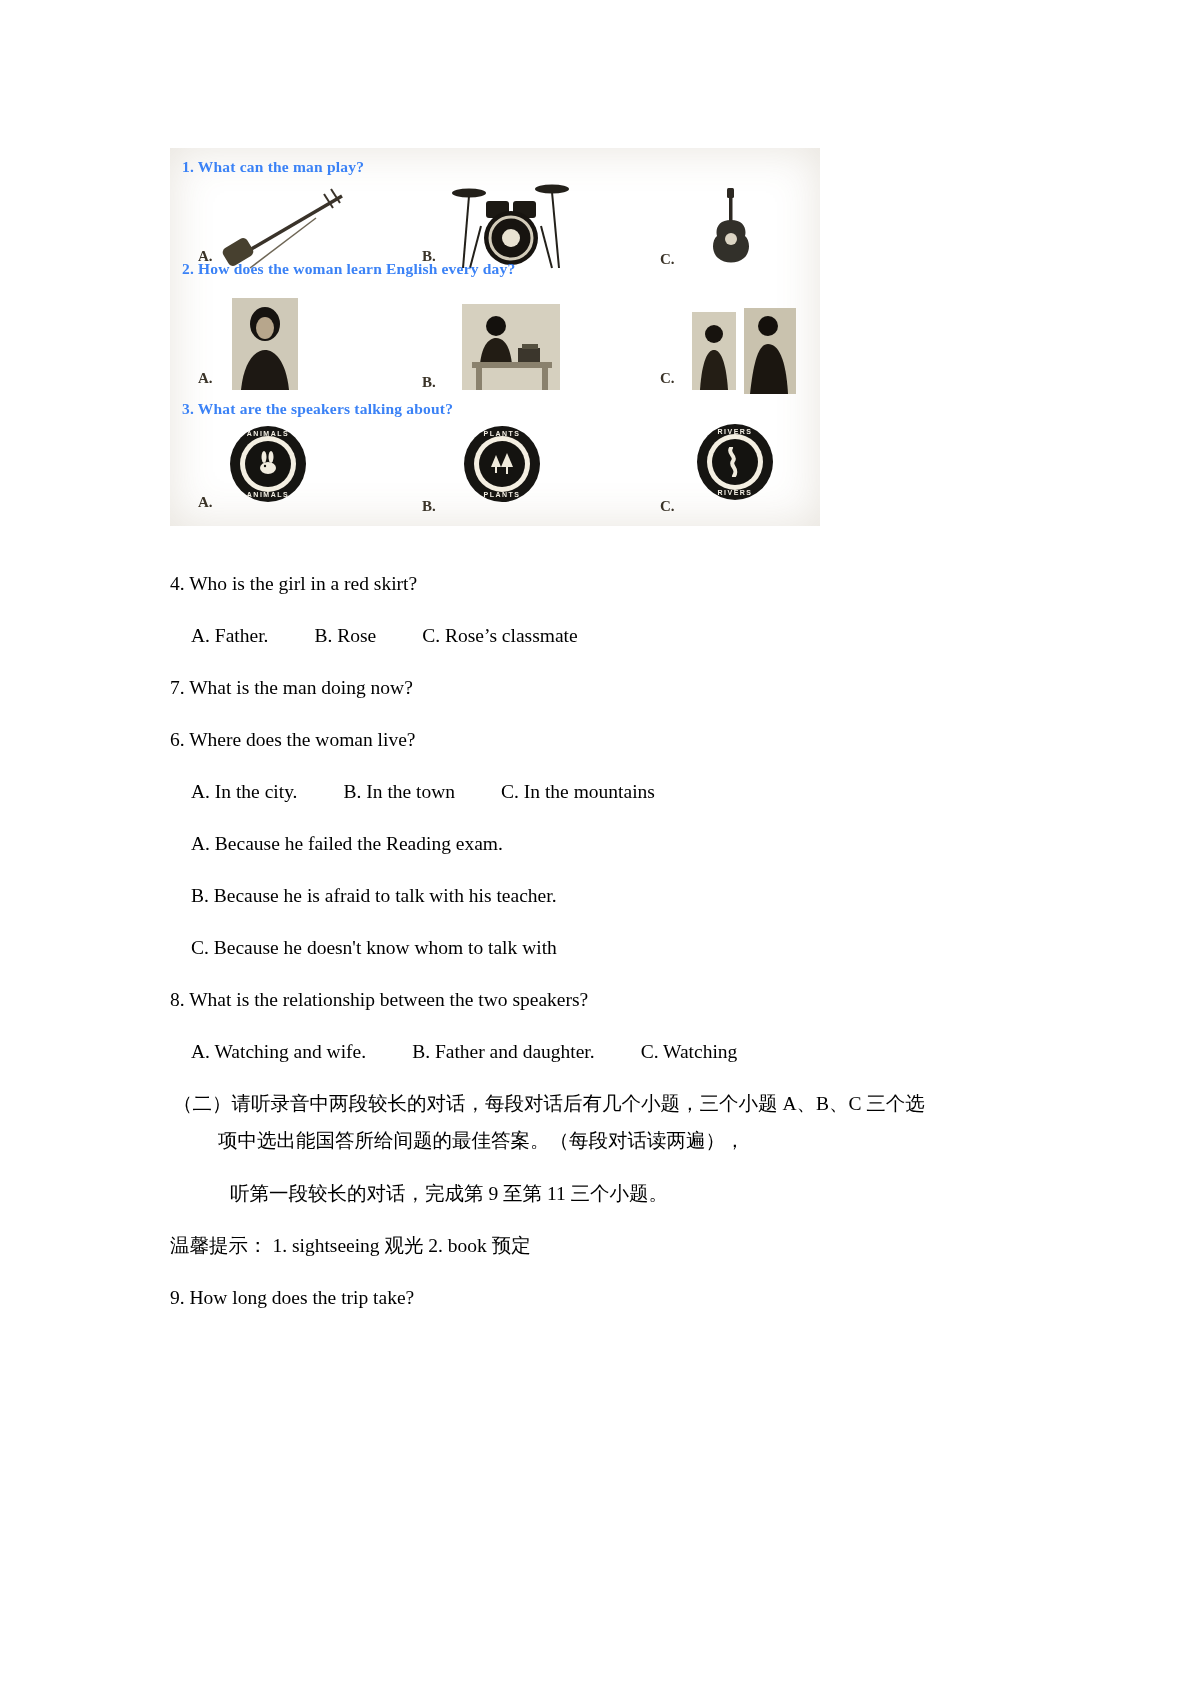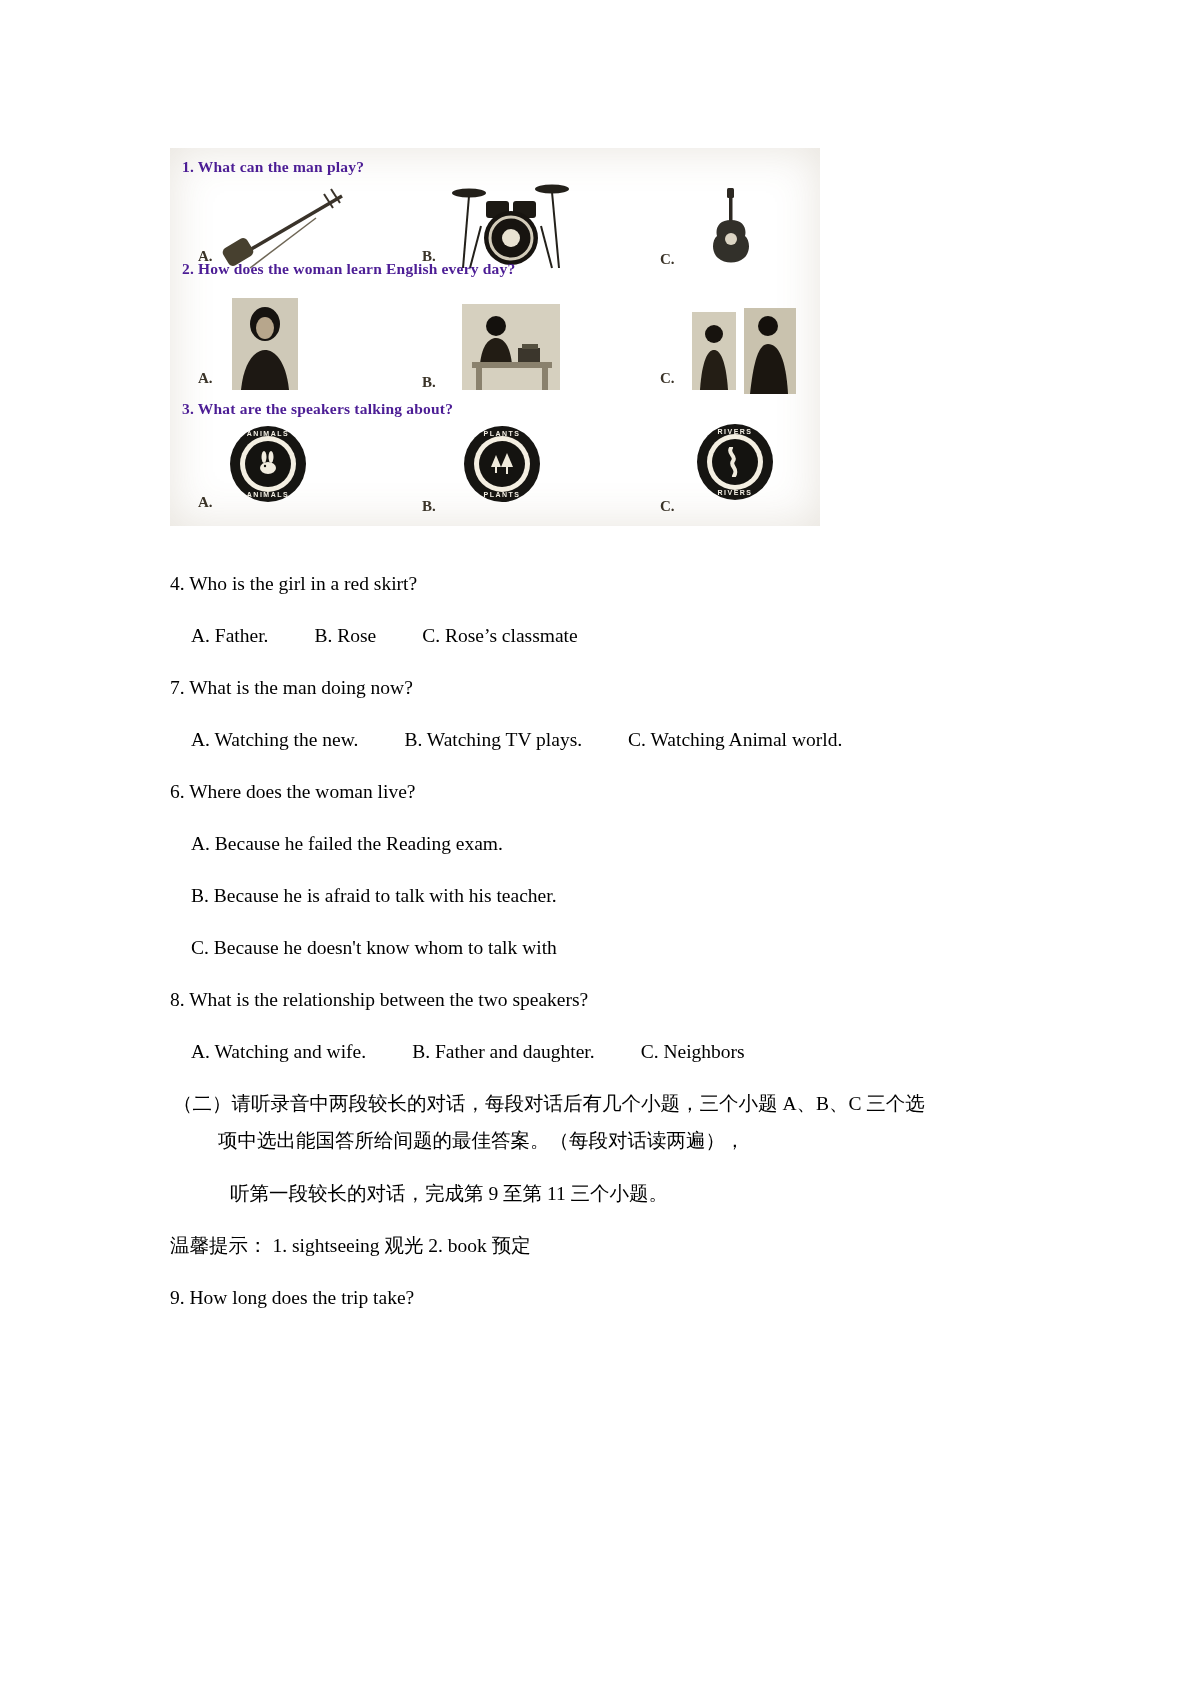--- a/index.html
+++ b/index.html
@@ -11,21 +11,21 @@
   
   .scan {
     position:absolute; left:170px; top:148px; width:650px; height:378px;
     background:
       radial-gradient(ellipse at 15% 10%, rgba(214,198,162,.55), rgba(214,198,162,0) 55%),
       radial-gradient(ellipse at 90% 90%, rgba(230,216,184,.5), rgba(230,216,184,0) 60%),
       linear-gradient(115deg,#ead fcc0 0%, #efe3c9 0%, #f5ecd6 40%, #faf3e2 75%, #f3ead6 100%);
     box-shadow: inset 0 0 45px rgba(120,100,60,.18);
   }
   .scan-stem {
-    position:absolute; font-weight:700; font-size:15.5px; color:#4c1d95;
+    position:absolute; font-weight:700; font-size:15.5px; color:#3b82f6;
     letter-spacing:.2px; white-space:nowrap;
   }
   .scan-label {
     position:absolute; font-weight:700; font-size:15px; color:#3a3328;
   }
   .scan-abs { position:absolute; }
   .photo { position:absolute; overflow:hidden; }
   
   .badge {
     position:absolute; width:76px; height:76px; border-radius:50%;
@@ -185,27 +185,27 @@
       <span class="badge-ringtext bottom">RIVERS</span>
     </div>
     <span class="scan-label" style="left:490px; top:350px">C.</span>
   </div>
 
   <div class="body-flow">
     <div id="questions-root">
         <p class="stem">4. Who is the girl in a red skirt?</p>
         <p class="opts"><span class="opt">A. Father.</span><span class="opt">B. Rose</span><span class="opt">C. Rose’s classmate</span></p>
         <p class="stem">7. What is the man doing now?</p>
-        <p class="opts"><span class="opt">A. Watching the new.</span><span class="opt">B. Watching TV plays.</span><span class="opt">C. Watching Animal world.</span></p>
         <p class="stem">6. Where does the woman live?</p>
+        <p class="opts"><span class="opt">A. In the city.</span><span class="opt">B. In the town</span><span class="opt">C. In the mountains</span></p>
         <p class="opts">A. Because he failed the Reading exam.</p>
         <p class="opts">B. Because he is afraid to talk with his teacher.</p>
         <p class="opts">C. Because he doesn't know whom to talk with</p>
         <p class="stem">8. What is the relationship between the two speakers?</p>
-        <p class="opts"><span class="opt">A. Watching and wife.</span><span class="opt">B. Father and daughter.</span><span class="opt">C. Neighbors</span></p>
+        <p class="opts"><span class="opt">A. Watching and wife.</span><span class="opt">B. Father and daughter.</span><span class="opt">C. Watching</span></p>
       </div>
 
     <p class="cn-line1">（二）请听录音中两段较长的对话，每段对话后有几个小题，三个小题 A、B、C 三个选</p>
     <p class="cn-line2">项中选出能国答所给间题的最佳答案。（每段对话读两遍），</p>
     <p class="cn-sub">听第一段较长的对话，完成第 9 至第 11 三个小题。</p>
     <p class="tips">温馨提示：  1. sightseeing 观光   2. book 预定</p>
     <p class="q9">9. How long does the trip take?</p>
   </div>
 </div>
 

